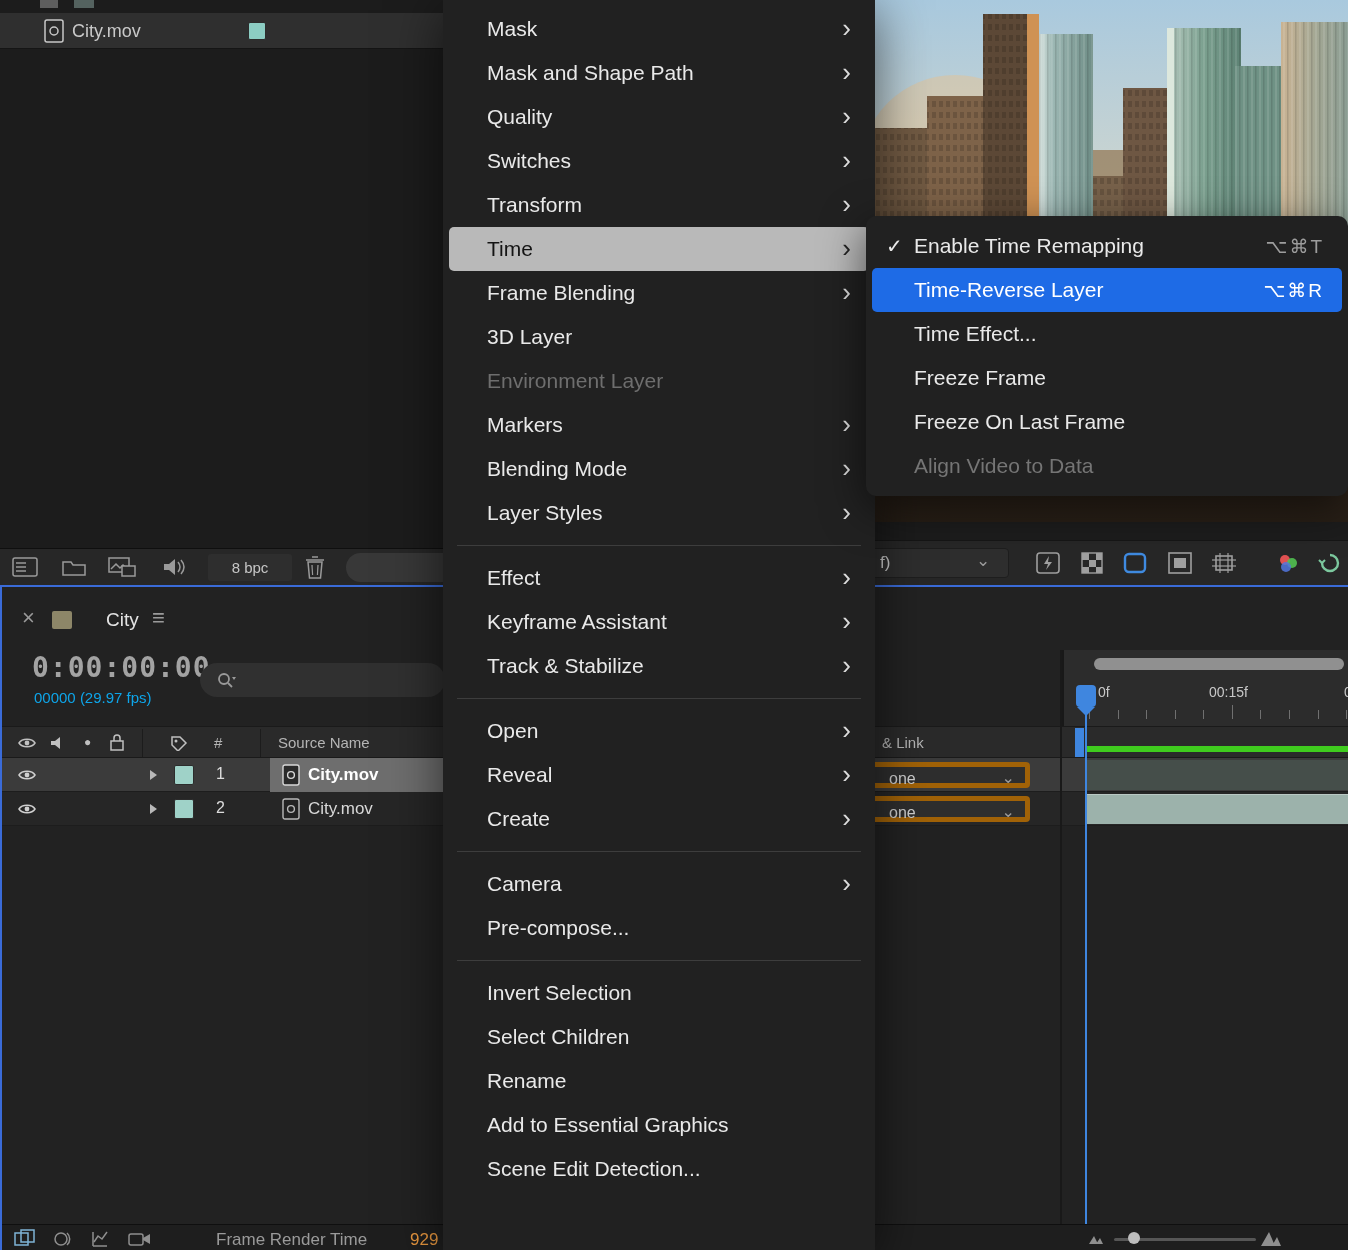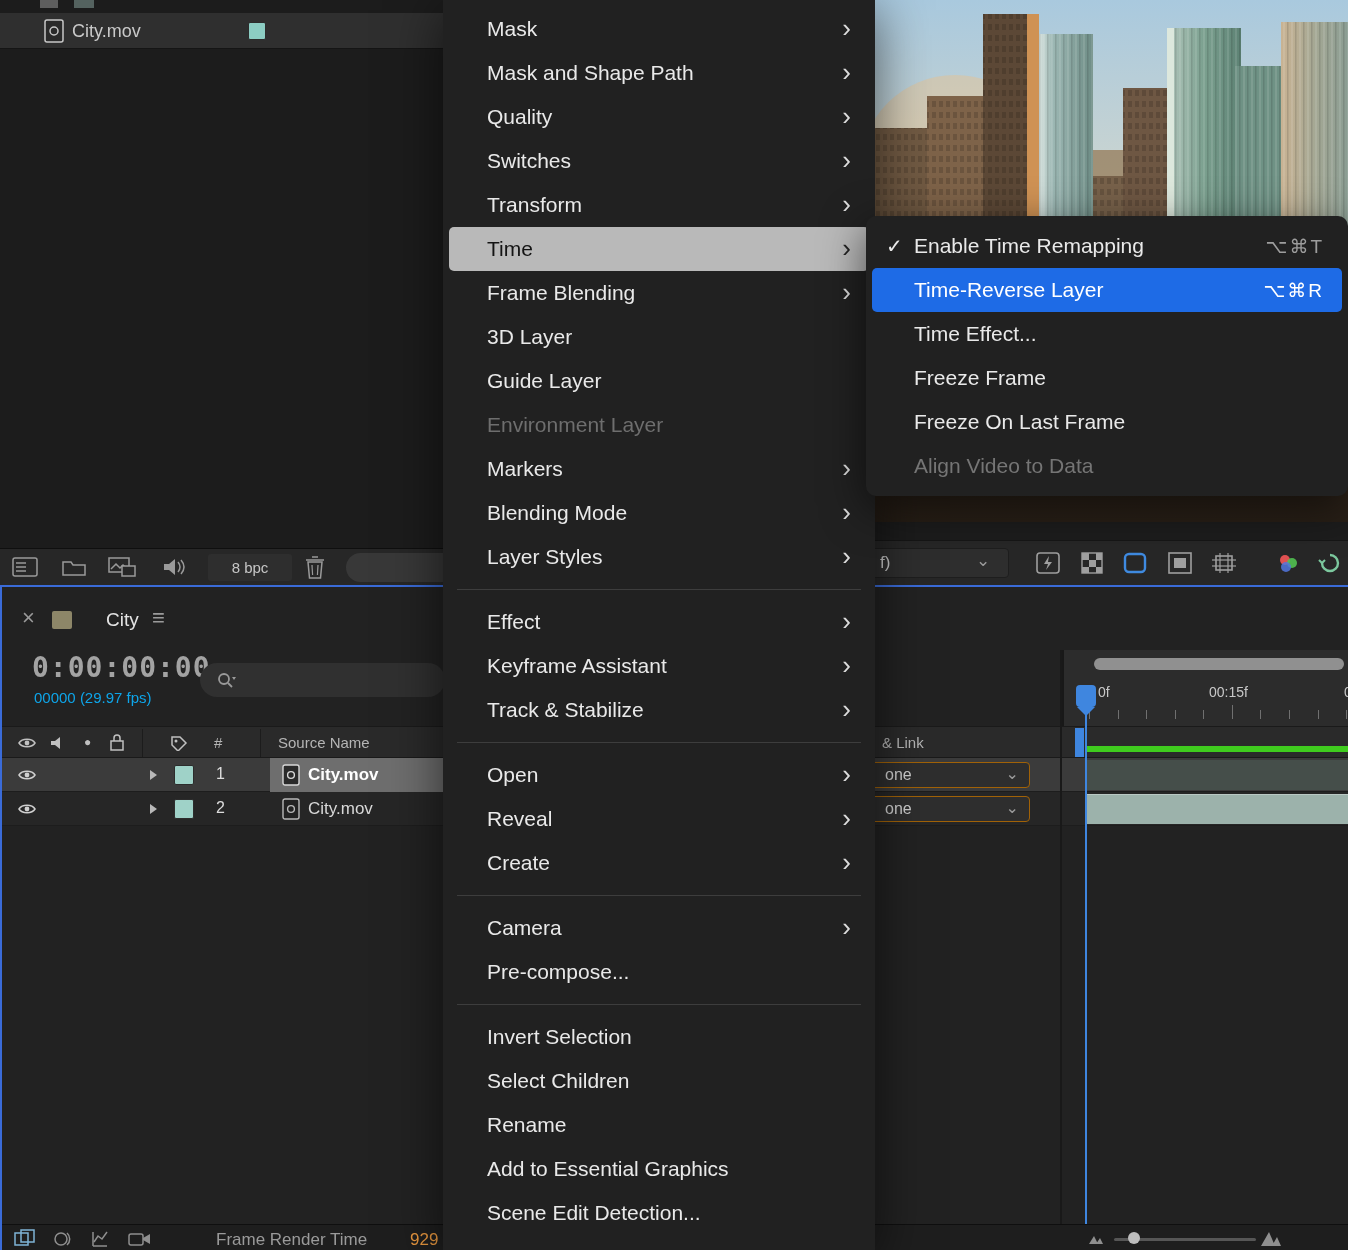--- a/index.html
+++ b/index.html
@@ -36,21 +36,21 @@
   .vsep{position:absolute;top:2px;width:1px;height:28px;background:#1c1c1c;}
   .lrow{left:0;width:1348px;height:34px;border-bottom:1px solid #1d1d1d;}
   .row1{top:171px;background:#3b3b3b;}
   .row2{top:205px;background:#262626;}
   .tri{position:absolute;width:0;height:0;border-left:7px solid #b8b8b8;border-top:5px solid transparent;border-bottom:5px solid transparent;}
   .lidx{position:absolute;top:7px;font-size:16px;color:#ddd;}
   .namecell{position:absolute;left:268px;top:0;width:175px;height:34px;}
   .row1 .namecell{background:#6e6e6e;}
   .lname{position:absolute;left:38px;top:7px;font-size:17px;color:#d8d8d8;}
   .row1 .lname{color:#fff;font-weight:bold;}
-  .dd{position:absolute;left:868px;top:4px;width:160px;height:26px;background:#2e2e2e;border:1px solid #a16207;border-radius:4px;color:#cfcfcf;font-size:16px;}
+  .dd{position:absolute;left:868px;top:4px;width:160px;height:26px;background:#2e2e2e;border:5px solid #a16207;border-radius:4px;color:#cfcfcf;font-size:16px;}
   .dd .ddt{position:absolute;left:14px;top:3px;}
   .dd .ddc{position:absolute;right:10px;top:1px;color:#9a9a9a;font-size:16px;}
   .rtop{left:1060px;top:63px;width:288px;height:76px;background:#2c2c2c;border-left:2px solid #181818;}
   .navbar{position:absolute;left:30px;top:8px;width:250px;height:12px;background:#909090;border-radius:6px;}
   .rlab{position:absolute;top:34px;font-size:14px;color:#c8c8c8;}
   .tick{position:absolute;top:60px;width:1px;height:9px;background:#707070;}
   .tick.maj{top:55px;height:14px;}
   .greenbar{left:1085px;top:159px;width:263px;height:6px;background:#3fcb1e;}
   .inpt{left:1073px;top:141px;width:9px;height:29px;background:#3f86df;}
   .bar{position:absolute;left:1085px;top:2px;width:263px;height:30px;}
@@ -415,23 +415,20 @@
         <span class="lbl">Time</span>
         <span class="arr">›</span>
       </div>
     <div class="mi">
         <span class="lbl">Frame Blending</span>
         <span class="arr">›</span>
       </div>
     <div class="mi">
         <span class="lbl">3D Layer</span>
       </div>
-    <div class="mi">
-        <span class="lbl">Guide Layer</span>
-      </div>
     <div class="mi dis">
         <span class="lbl">Environment Layer</span>
       </div>
     <div class="mi">
         <span class="lbl">Markers</span>
         <span class="arr">›</span>
       </div>
     <div class="mi">
         <span class="lbl">Blending Mode</span>
         <span class="arr">›</span>

